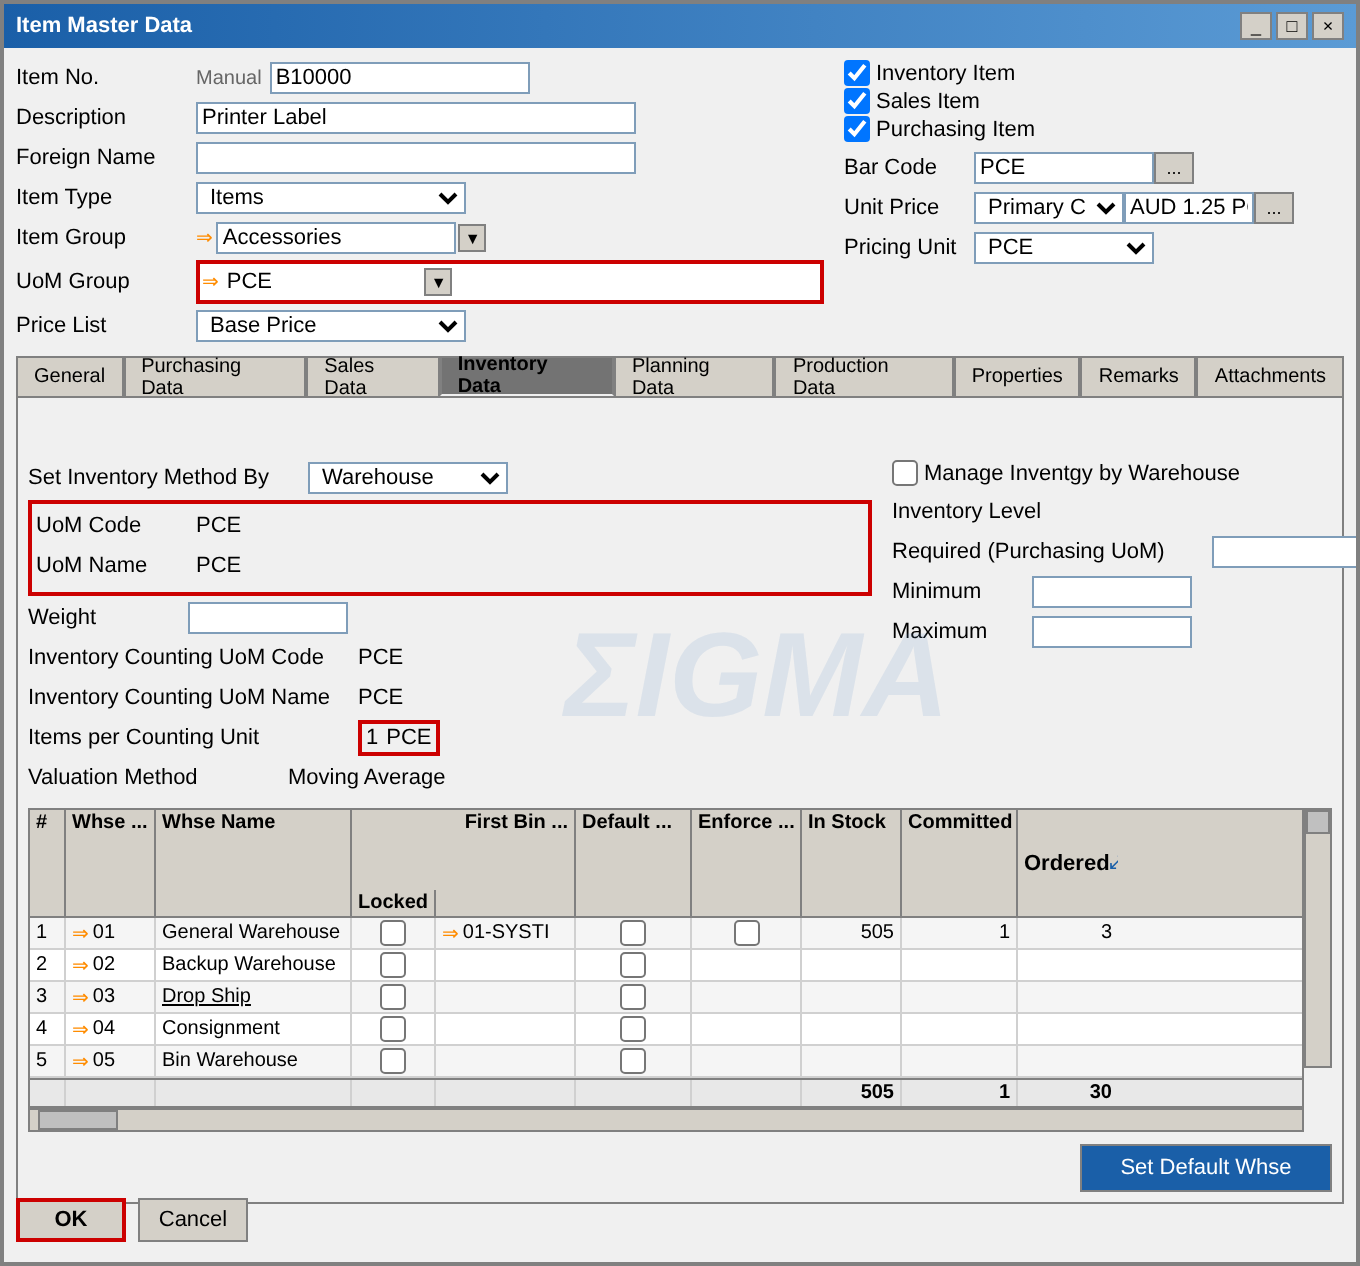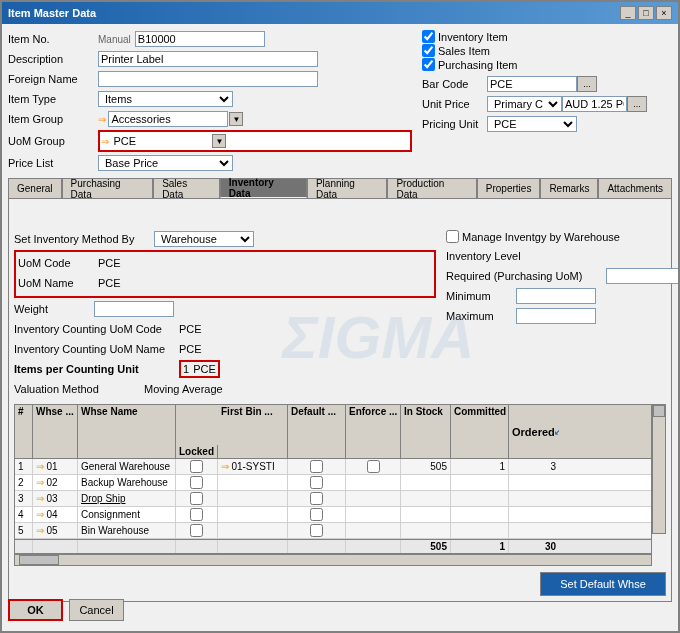--- a/index.html
+++ b/index.html
@@ -182,21 +182,21 @@
           <div class="form-row">
             <span class="label" style="min-width:165px;">Inventory Counting UoM Code</span>
             <span>PCE</span>
           </div>
           <div class="form-row">
             <span class="label" style="min-width:165px;">Inventory Counting UoM Name</span>
             <span>PCE</span>
           </div>
 
           <div class="form-row">
-            <span class="label" style="min-width:165px;font-weight:bold;">Items per Counting Unit</span>
+            <span class="label" style="min-width:165px;">Items per Counting Unit</span>
             <div class="items-per-highlight">
                 <span>1</span>  
                 <span>PCE</span>
               </div>
           </div>
 
           <div class="form-row">
             <span class="label" style="min-width:130px;">Valuation Method</span>
             <span>Moving Average</span>
           </div>
@@ -226,21 +226,21 @@
       </div>
 
       <div style="position:relative;">
         <div class="grid-container" style="margin-right:14px;">
 
           <div class="grid-header">
             <div class="grid-header-cell" style="width:18px;">#</div>
             <div class="grid-header-cell" style="width:45px;">Whse ...</div>
             <div class="grid-header-cell" style="width:98px;">Whse Name</div>
             <div class="grid-header-cell" style="width:42px;margin-top:40px;">Locked</div>
-            <div class="grid-header-cell" style="width:70px;">First Bin ...</div>
+            <div class="grid-header-cell" style="width:70px;text-align:right;">First Bin ...</div>
             <div class="grid-header-cell" style="width:58px;">Default ...</div>
             <div class="grid-header-cell" style="width:55px;">Enforce ...</div>
             <div class="grid-header-cell" style="width:50px;">In Stock</div>
             <div class="grid-header-cell" style="width:58px;">Committed</div>
             <div class="grid-header-cell" style="width:50px; border-right:none; display:flex; align-items:center; justify-content:space-between;">
               <span>Ordered</span>
               <span style="font-size:9px; color:#1a5fa8; cursor:pointer;">⤢</span>
             </div>
           </div>
 

